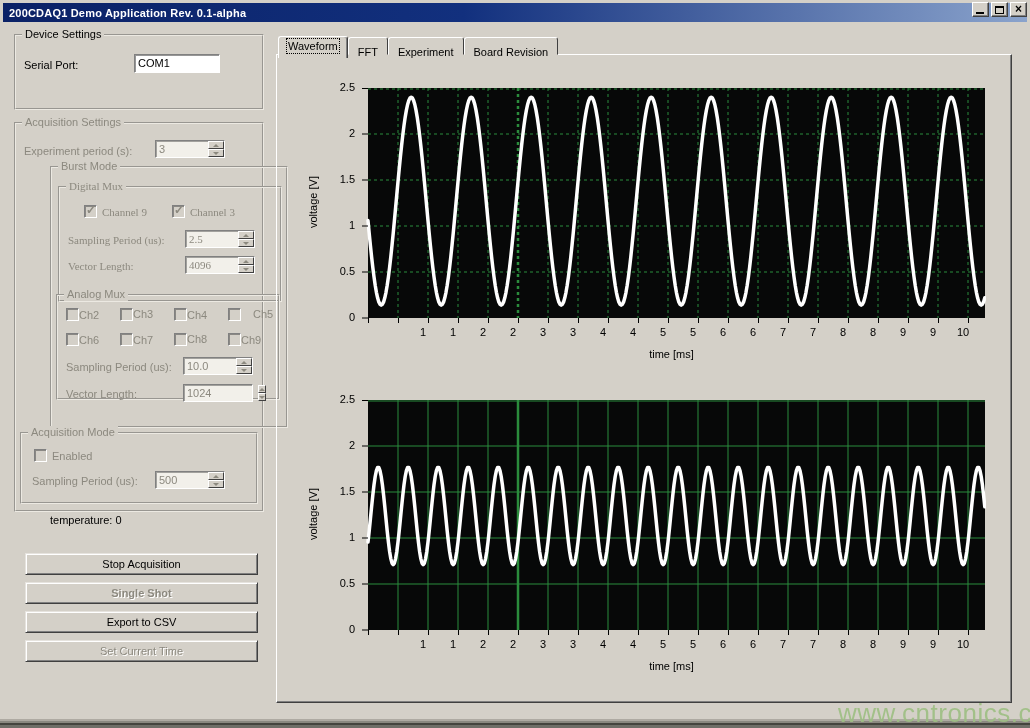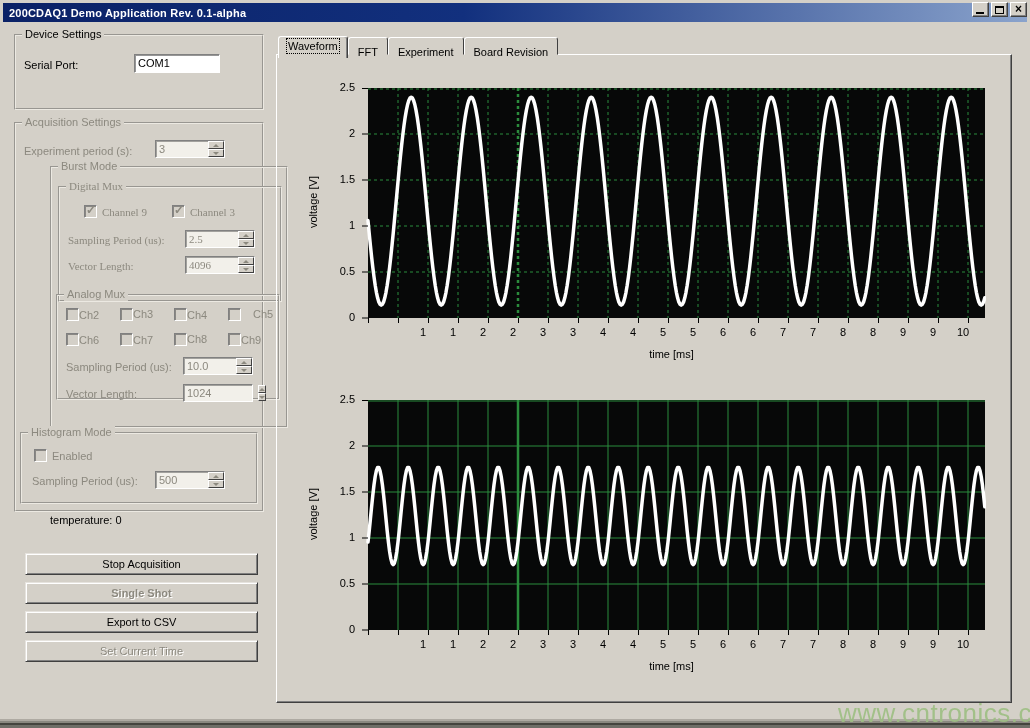--- a/index.html
+++ b/index.html
@@ -205,21 +205,21 @@
             </span>
             <span class="spin-down">
               <span class="tri-down"></span>
             </span>
           </span>
       </div>
     </div>
   </div>
 
   <div class="group" style="left:4px;top:308px;width:238px;height:72px;">
-    <span class="glabel dis">Histogram Mode</span>
+    <span class="glabel dis">Acquisition Mode</span>
     <div class="cbrow" style="left:12px;top:15px;">
       <span class="cb"></span>
       <span class="cblab dis">Enabled</span>
     </div>
     <span class="abs dis" style="left:10px;top:41px;">Sampling Period (us):</span>
     <div class="spinner" style="left:133px;top:37px;">
       <span class="spin-value">500</span>
       <span class="spin-btns">
           <span class="spin-up">
             <span class="tri-up"></span>

